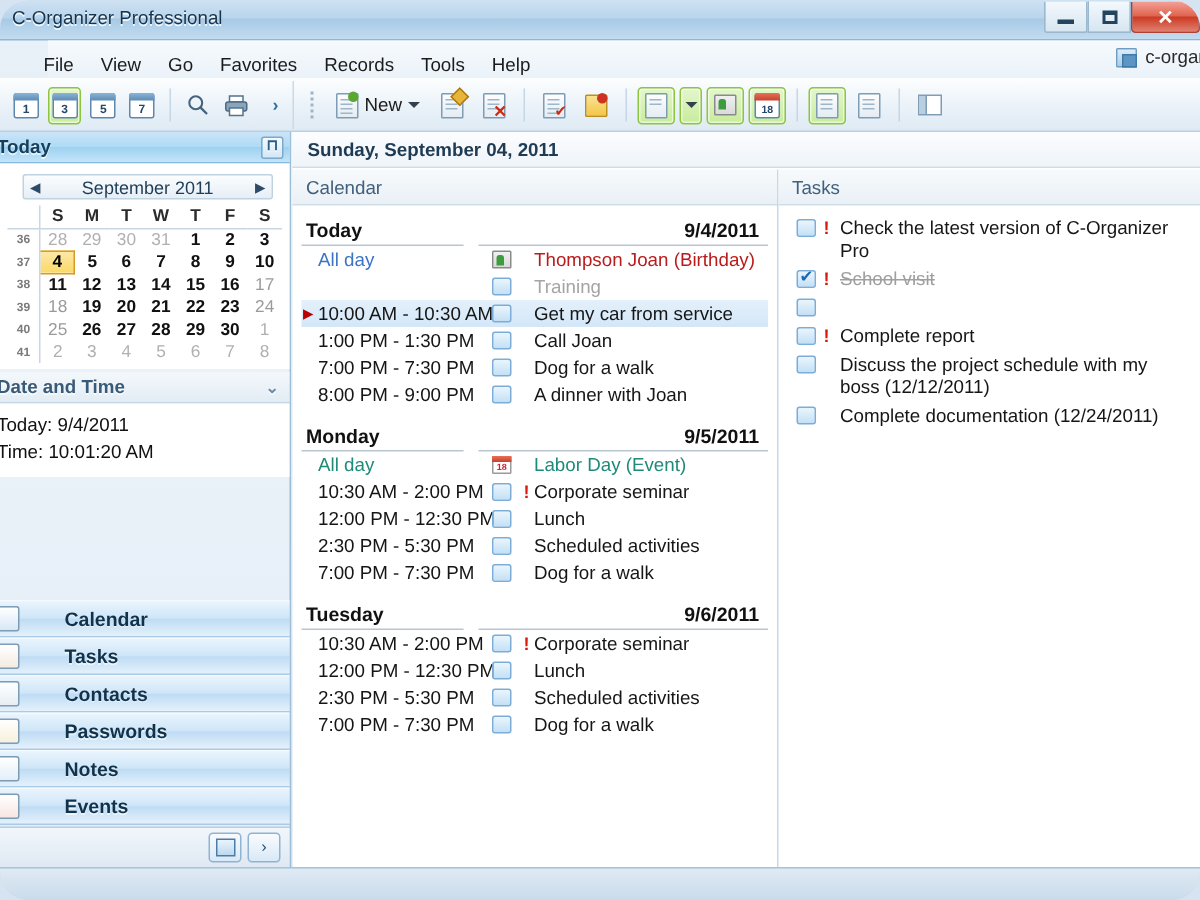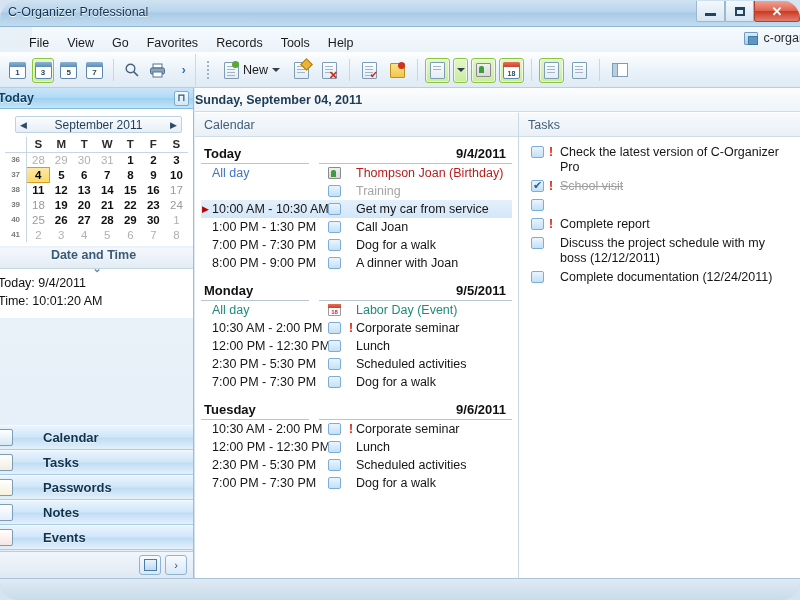--- a/index.html
+++ b/index.html
@@ -217,21 +217,21 @@
   }
 
   
   .main {
     position: absolute; left: 195px; top: 88px; right: 0; bottom: 22px;
     background: #fff;
   }
   .daybar {
     height: 24px; background: linear-gradient(to bottom,#fcfdfe,#eef4f9);
     border-bottom: 1px solid #cddcea;
-    display: flex; align-items: center; 
+    display: flex; align-items: center; padding-left: 10px;
     font-size: 12.5px; font-weight: bold; color: #1f3b54;
   }
   .cols { position: absolute; left: 0; right: 0; top: 25px; bottom: 0; display: flex; }
   .col-cal { width: 324px; border-right: 1px solid #c8d8e6; position: relative; }
   .col-task { flex: 1; position: relative; }
   .col-head {
     height: 24px; background: linear-gradient(to bottom,#f7fafc,#e9f0f6);
     border-bottom: 1px solid #cfdde9;
     display: flex; align-items: center; padding-left: 9px;
     font-size: 12.5px; color: #41607c;
@@ -561,37 +561,41 @@
               <td class="off">4</td>
               <td class="off">5</td>
               <td class="off">6</td>
               <td class="off">7</td>
               <td class="off">8</td>
             </tr>
           </tbody>
       </table>
     </div>
 
-    <div class="panel-head plain" style="margin-top:2px;flex-direction:column;">
+    <div class="panel-head plain" style="margin-top:2px;">
       <span style="margin-left:-10px;">Date and Time</span>
       <span class="chev">⌄</span>
     </div>
     <div class="dt-body">
       <div style="margin-left:-8px;">Today: 9/4/2011</div>
       <div style="margin-left:-8px;">Time: 10:01:20 AM</div>
     </div>
 
     <div class="navlist" id="navlist">
         <div class="navitem">
           <span class="navicon" style="background: linear-gradient(rgb(255, 255, 255), rgb(216, 232, 246)); border: 1px solid rgb(127, 156, 181); margin-left: -10px;"></span>
           <span class="nlabel">Calendar</span>
         </div>
         <div class="navitem">
           <span class="navicon" style="background: linear-gradient(rgb(255, 255, 255), rgb(243, 236, 224)); border: 1px solid rgb(127, 156, 181); margin-left: -10px;"></span>
           <span class="nlabel">Tasks</span>
+        </div>
+        <div class="navitem">
+          <span class="navicon" style="background: linear-gradient(rgb(255, 255, 255), rgb(232, 238, 244)); border: 1px solid rgb(127, 156, 181); margin-left: -10px;"></span>
+          <span class="nlabel">Contacts</span>
         </div>
         <div class="navitem">
           <span class="navicon" style="background: linear-gradient(rgb(255, 255, 255), rgb(247, 240, 218)); border: 1px solid rgb(127, 156, 181); margin-left: -10px;"></span>
           <span class="nlabel">Passwords</span>
         </div>
         <div class="navitem">
           <span class="navicon" style="background: linear-gradient(rgb(255, 255, 255), rgb(228, 238, 250)); border: 1px solid rgb(127, 156, 181); margin-left: -10px;"></span>
           <span class="nlabel">Notes</span>
         </div>
         <div class="navitem">

